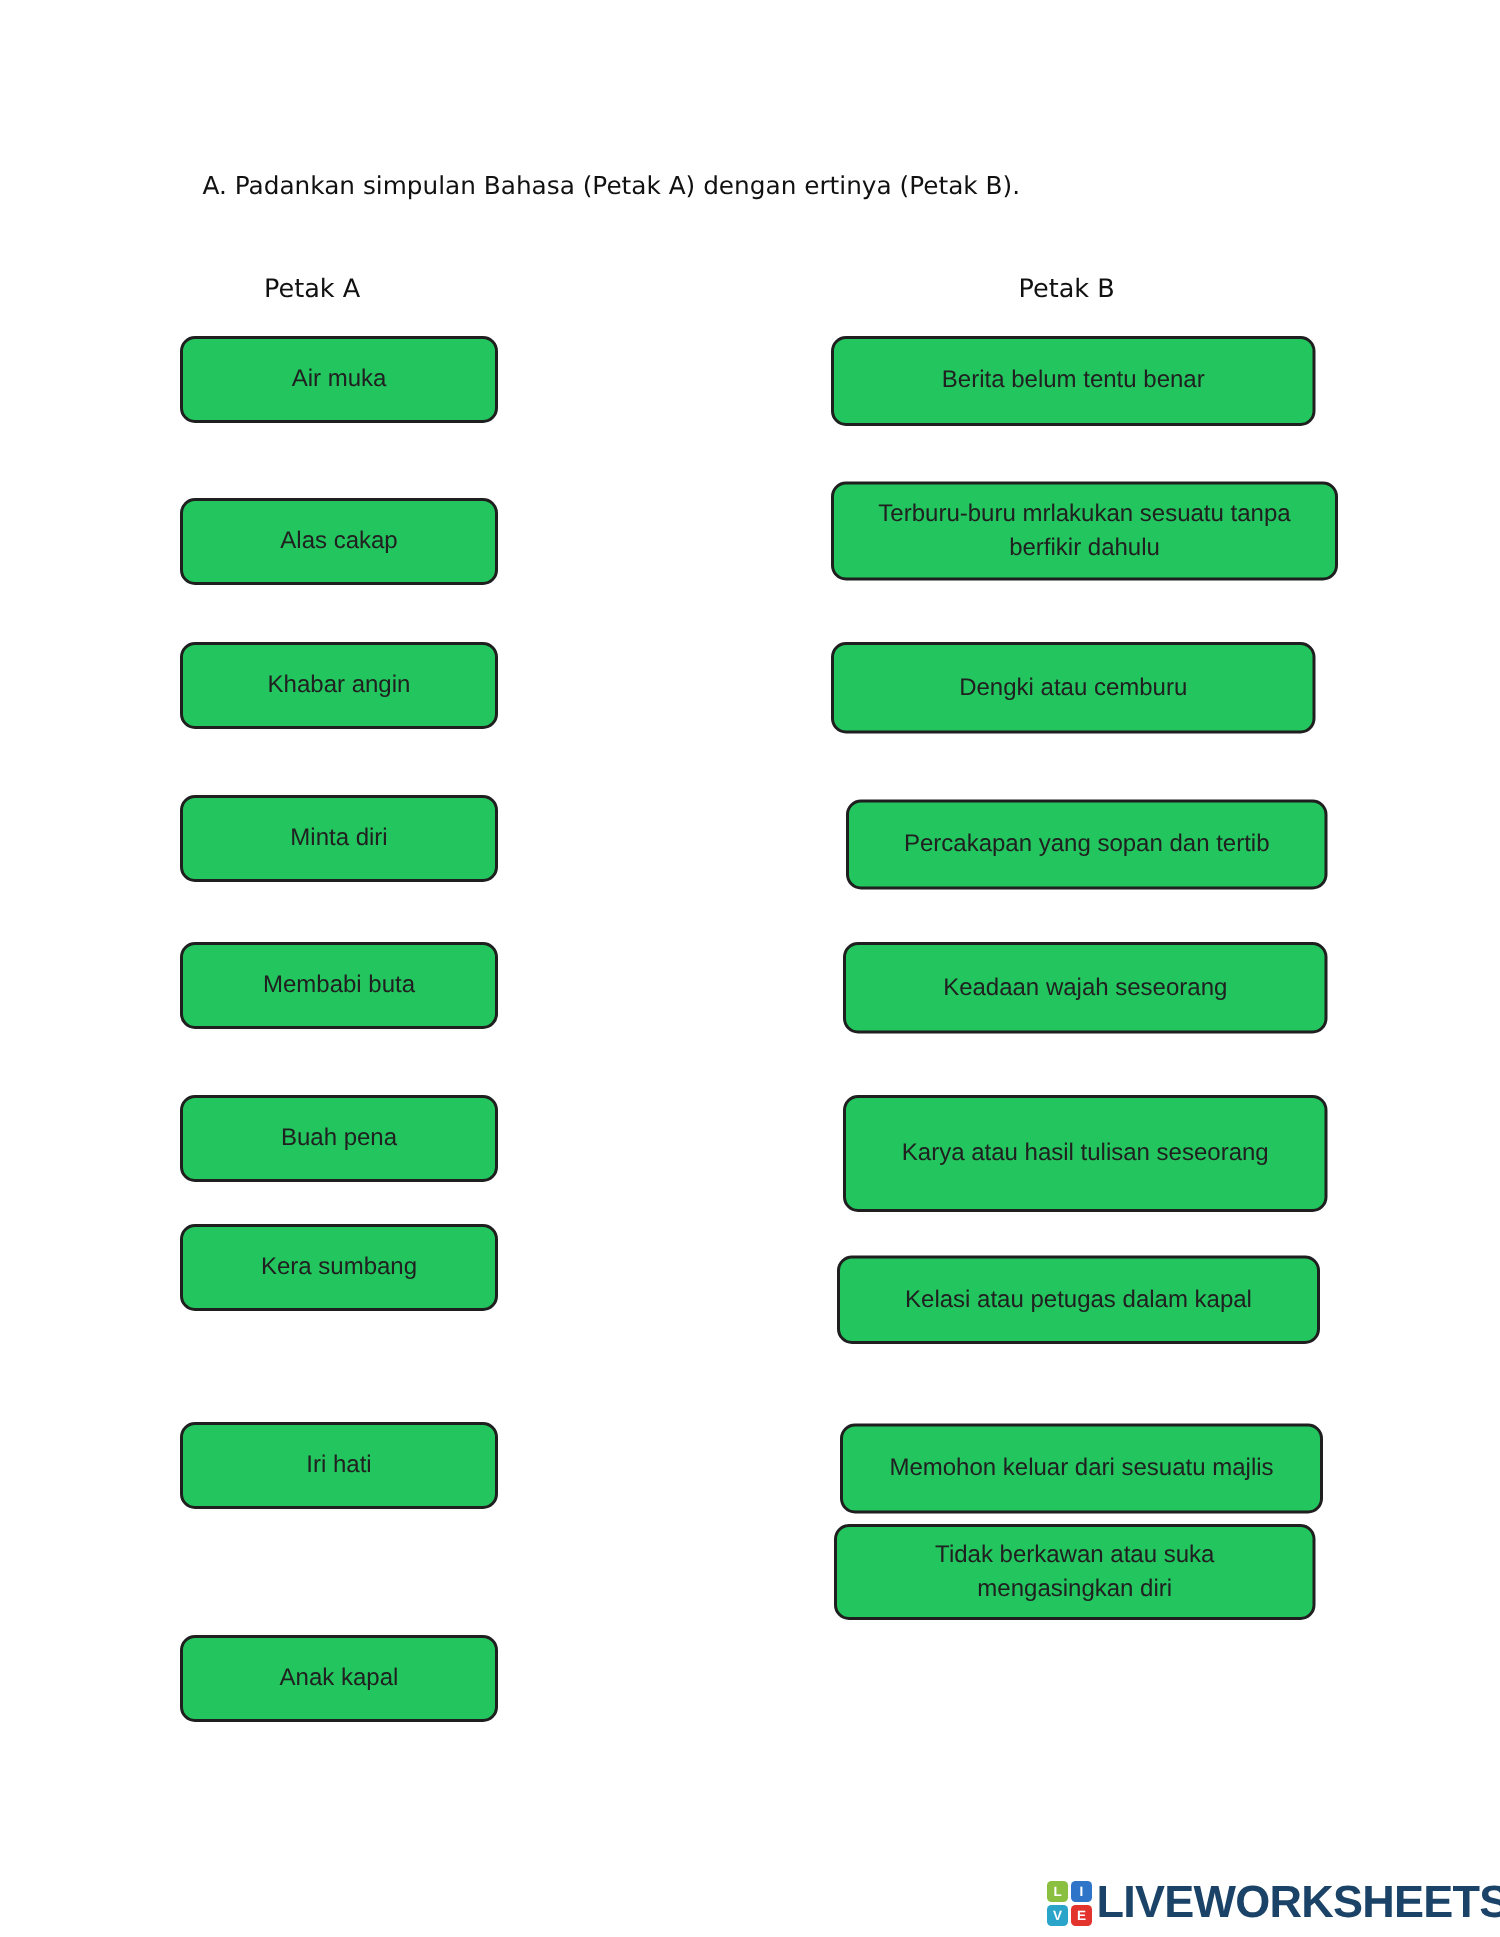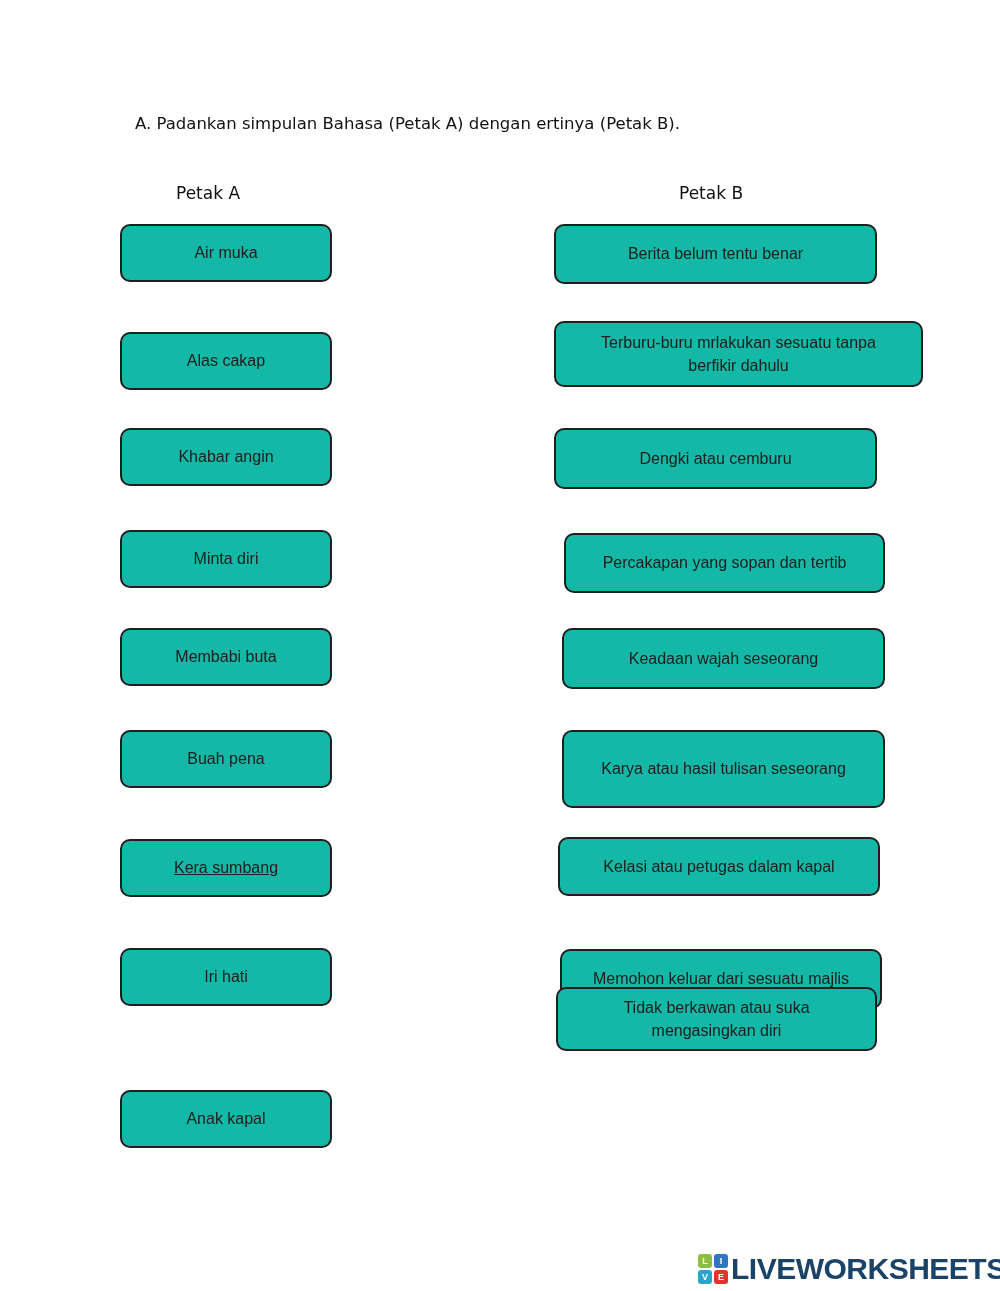--- a/index.html
+++ b/index.html
@@ -26,21 +26,21 @@
     font-family: "DejaVu Sans", sans-serif;
     font-size: 17px;
     color: #111111;
     white-space: nowrap;
   }
   .header-a { left: 176px; }
   .header-b { left: 679px; }
   .box {
     position: absolute;
     box-sizing: border-box;
-    background: #14b8a6;
+    background: #22c55e;
     border: 2px solid #1f1f1f;
     border-radius: 10px;
     display: flex;
     align-items: center;
     justify-content: center;
     text-align: center;
     font-size: 16px;
     line-height: 1.45;
     color: #202020;
     padding: 4px 12px;
@@ -91,33 +91,33 @@
 
   <div class="col-header header-a">Petak A</div>
   <div class="col-header header-b">Petak B</div>
 
   <div class="box box-a" style="top:224px;">Air muka</div>
   <div class="box box-a" style="top:332px;">Alas cakap</div>
   <div class="box box-a" style="top:428px;">Khabar angin</div>
   <div class="box box-a" style="top:530px;">Minta diri</div>
   <div class="box box-a" style="top:628px;">Membabi buta</div>
   <div class="box box-a" style="top:730px;">Buah pena</div>
-  <div class="box box-a" style="top:839px;text-decoration:underline;">Kera sumbang</div>
+  <div class="box box-a" style="top:816px;">Kera sumbang</div>
   <div class="box box-a" style="top:948px;">Iri hati</div>
   <div class="box box-a" style="top:1049px;margin-top:41px;">Anak kapal</div>
 
   <div class="box" style="left:554px; top:224px; width:323px; height:60px;">Berita belum tentu benar</div>
-  <div class="box" style="left:554px; top:321px; width:369px; height:66px; padding:4px 28px;">Terburu-buru mrlakukan sesuatu tanpa berfikir dahulu</div>
+  <div class="box" style="left:554px; top:321px; width:338px; height:66px; padding:4px 28px;">Terburu-buru mrlakukan sesuatu tanpa berfikir dahulu</div>
   <div class="box" style="left:554px; top:428px; width:323px; height:61px;">Dengki atau cemburu</div>
   <div class="box" style="left:564px; top:533px; width:321px; height:60px;">Percakapan yang sopan dan tertib</div>
   <div class="box" style="left:562px; top:628px; width:323px; height:61px;">Keadaan wajah seseorang</div>
   <div class="box" style="left:562px; top:730px; width:323px; height:78px;">Karya atau hasil tulisan seseorang</div>
   <div class="box" style="left:558px; top:837px; width:322px; height:59px;">Kelasi atau petugas dalam kapal</div>
   <div class="box" style="left:560px; top:949px; width:322px; height:60px;">Memohon keluar dari sesuatu majlis</div>
-  <div class="box" style="left:556px; top:987px; width:321px; height:64px; padding:6px 40px;">Tidak berkawan atau suka mengasingkan diri</div>
+  <div class="box" style="left:556px; top:1016px; width:321px; height:64px; padding:6px 40px;">Tidak berkawan atau suka mengasingkan diri</div>
 
   <div class="logo">
     <div class="logo-icon">
       <span class="tile" style="background: rgb(139, 191, 63);">L</span>
       <span class="tile" style="background: rgb(46, 117, 201);">I</span>
       <span class="tile" style="background: rgb(42, 164, 201);">V</span>
       <span class="tile" style="background: rgb(226, 52, 44);">E</span>
     </div>
     <div class="logo-text">LIVEWORKSHEETS</div>
   </div>

